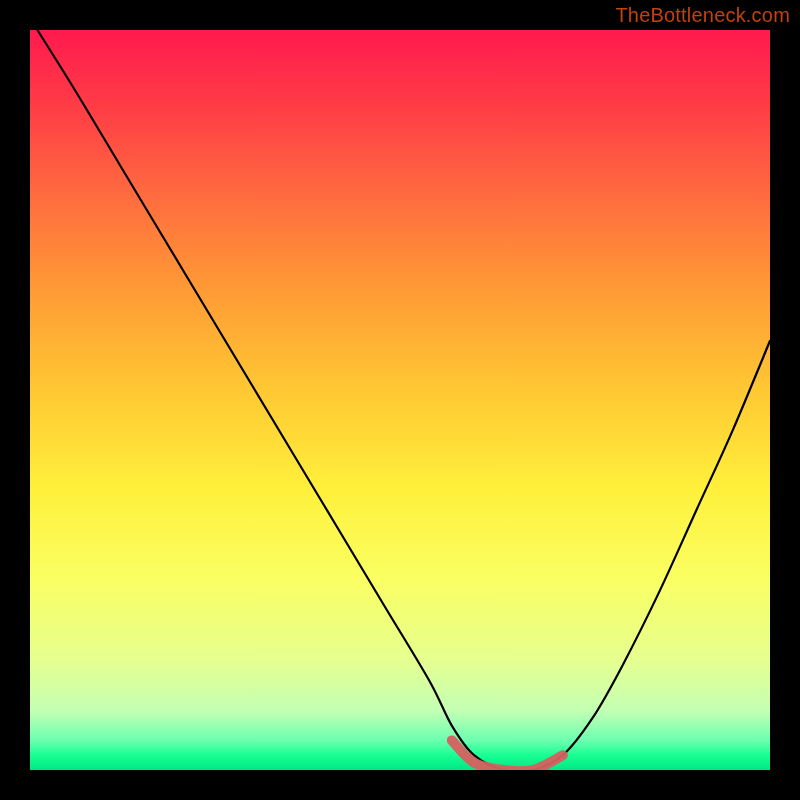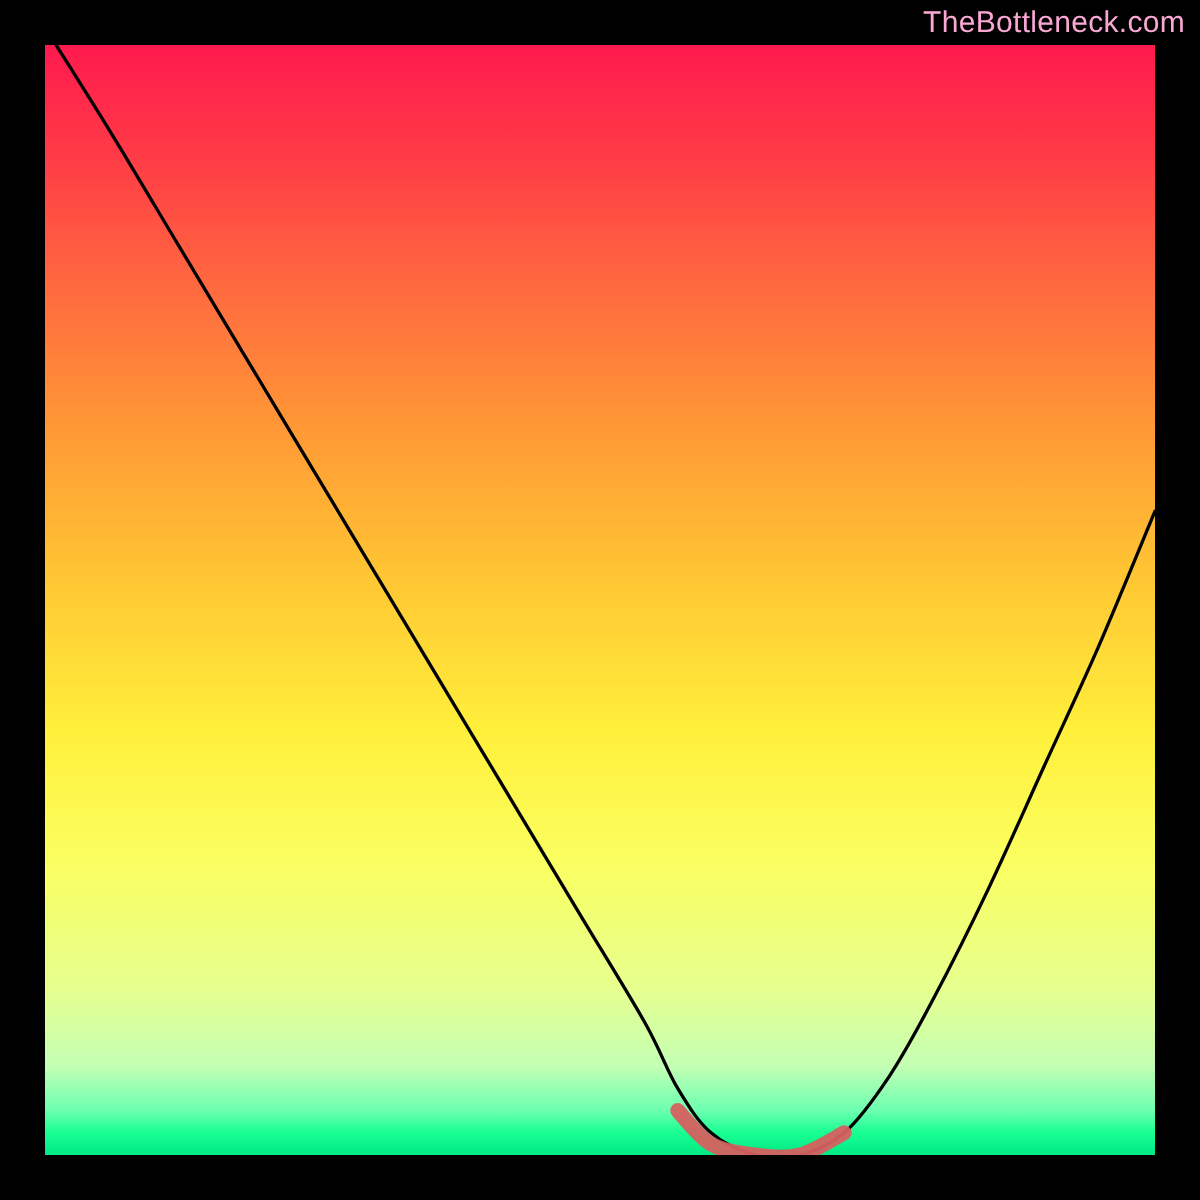--- a/index.html
+++ b/index.html
@@ -62,21 +62,21 @@
     stroke: #d66060;
     stroke-width: 10;
     stroke-linecap: round;
     stroke-linejoin: round;
     opacity: 0.95;
   }
   .watermark {
     position: absolute;
     top: 4px;
     right: 10px;
-    color: #f9a8d4;
+    color: #c2410c;
     font-size: 20px;
     font-weight: 500;
     letter-spacing: 0.2px;
   }
 </style>
 </head>
 <body>
 
 <div class="frame">
 

